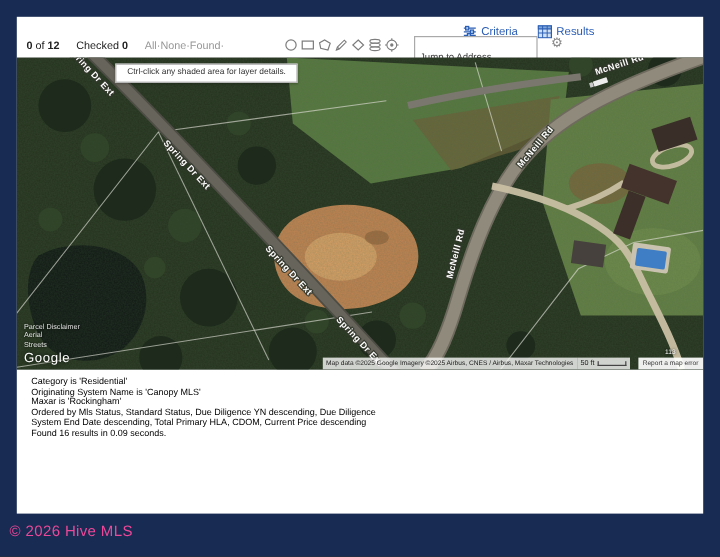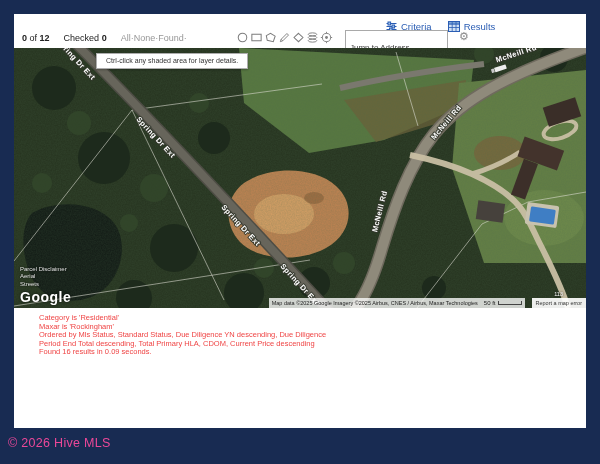--- a/index.html
+++ b/index.html
@@ -24,30 +24,30 @@
   .jump::placeholder{color:#3c3c3c;opacity:1;}
   .gearbtn{position:absolute;left:443px;top:-1px;width:14px;height:15px;cursor:pointer;color:#8a8a8a;font-size:11px;line-height:15px;text-align:center;}
 
   
   .map{position:absolute;left:0;top:34px;width:572px;height:260px;background:#243022;overflow:hidden;}
   .map svg.art{position:absolute;left:0;top:0;}
   .road-label{paint-order:stroke;stroke:rgba(52,56,46,.9);stroke-width:2px;fill:#ffffff;font-weight:bold;font-size:7.5px;letter-spacing:.4px;text-anchor:middle;}
   .tooltip{position:absolute;left:82px;top:5px;height:16px;line-height:14px;background:#ffffff;border:1px solid #adadad;box-shadow:0 1px 2px rgba(0,0,0,.25);font-size:7px;color:#333;padding:0 9px;white-space:nowrap;}
   .overlay-links{position:absolute;left:6px;bottom:3px;color:#fff;}
   .overlay-links a{display:block;font-size:6px;line-height:7.5px;color:rgba(255,255,255,.88);text-decoration:none;text-shadow:0 0 2px #000;cursor:pointer;}
-  .glogo{font-size:14px;font-weight:bold;color:#fff;letter-spacing:.5px;text-shadow:0 0 3px rgba(0,0,0,.8);margin-top:1px;cursor:pointer;}
+  .glogo{font-size:11px;font-weight:normal;color:#fff;letter-spacing:.5px;text-shadow:0 0 3px rgba(0,0,0,.8);margin-top:1px;cursor:pointer;}
   .attrib{position:absolute;right:0;bottom:0;display:flex;align-items:stretch;height:10px;}
   .attrib .at{background:rgba(255,255,255,.78);font-size:5.5px;line-height:10px;color:#222;padding:0 3px;white-space:nowrap;}
   .scalebox{background:rgba(255,255,255,.78);display:flex;align-items:center;gap:2px;font-size:6px;color:#222;padding:0 3px;}
   .scalebar{display:inline-block;width:24px;height:4px;border-left:1px solid #444;border-right:1px solid #444;border-bottom:1px solid #444;}
   .report{background:rgba(255,255,255,.92);font-size:5.5px;line-height:10px;color:#333;padding:0 4px;margin-left:7px;white-space:nowrap;text-decoration:none;cursor:pointer;}
   .hnum{position:absolute;right:23px;bottom:11px;font-size:5.5px;color:#fff;text-shadow:0 0 2px #000;}
 
   
-  .status{position:absolute;left:25px;top:300px;color:#ef4444;}
+  .status{position:absolute;left:12px;top:300px;color:#000000;}
   .status div{font-size:7.5px;line-height:8.6px;white-space:nowrap;}
 
   .copyright{position:absolute;left:8px;top:436px;color:#ec4899;font-size:12.5px;letter-spacing:.3px;}
 </style>
 </head>
 <body>
 
 <div class="frame">
   <div class="panel">
 
@@ -249,21 +249,22 @@
         <span class="scalebox">
           <span>50 ft</span>
           <span class="scalebar"></span>
         </span>
         <a class="report">Report a map error</a>
       </div>
     </div>
 
     <div class="status">
       <div>Category is 'Residential'</div>
+      <div>Originating System Name is 'Canopy MLS'</div>
       <div>Maxar is 'Rockingham'</div>
       <div>Ordered by Mls Status, Standard Status, Due Diligence YN descending, Due Diligence</div>
-      <div>Period End Total descending, Total Primary HLA, CDOM, Current Price descending</div>
+      <div>System End Date descending, Total Primary HLA, CDOM, Current Price descending</div>
       <div>Found 16 results in 0.09 seconds.</div>
     </div>
   </div>
 
   <div class="copyright">© 2026 Hive MLS</div>
 </div>
 
 </body></html>

